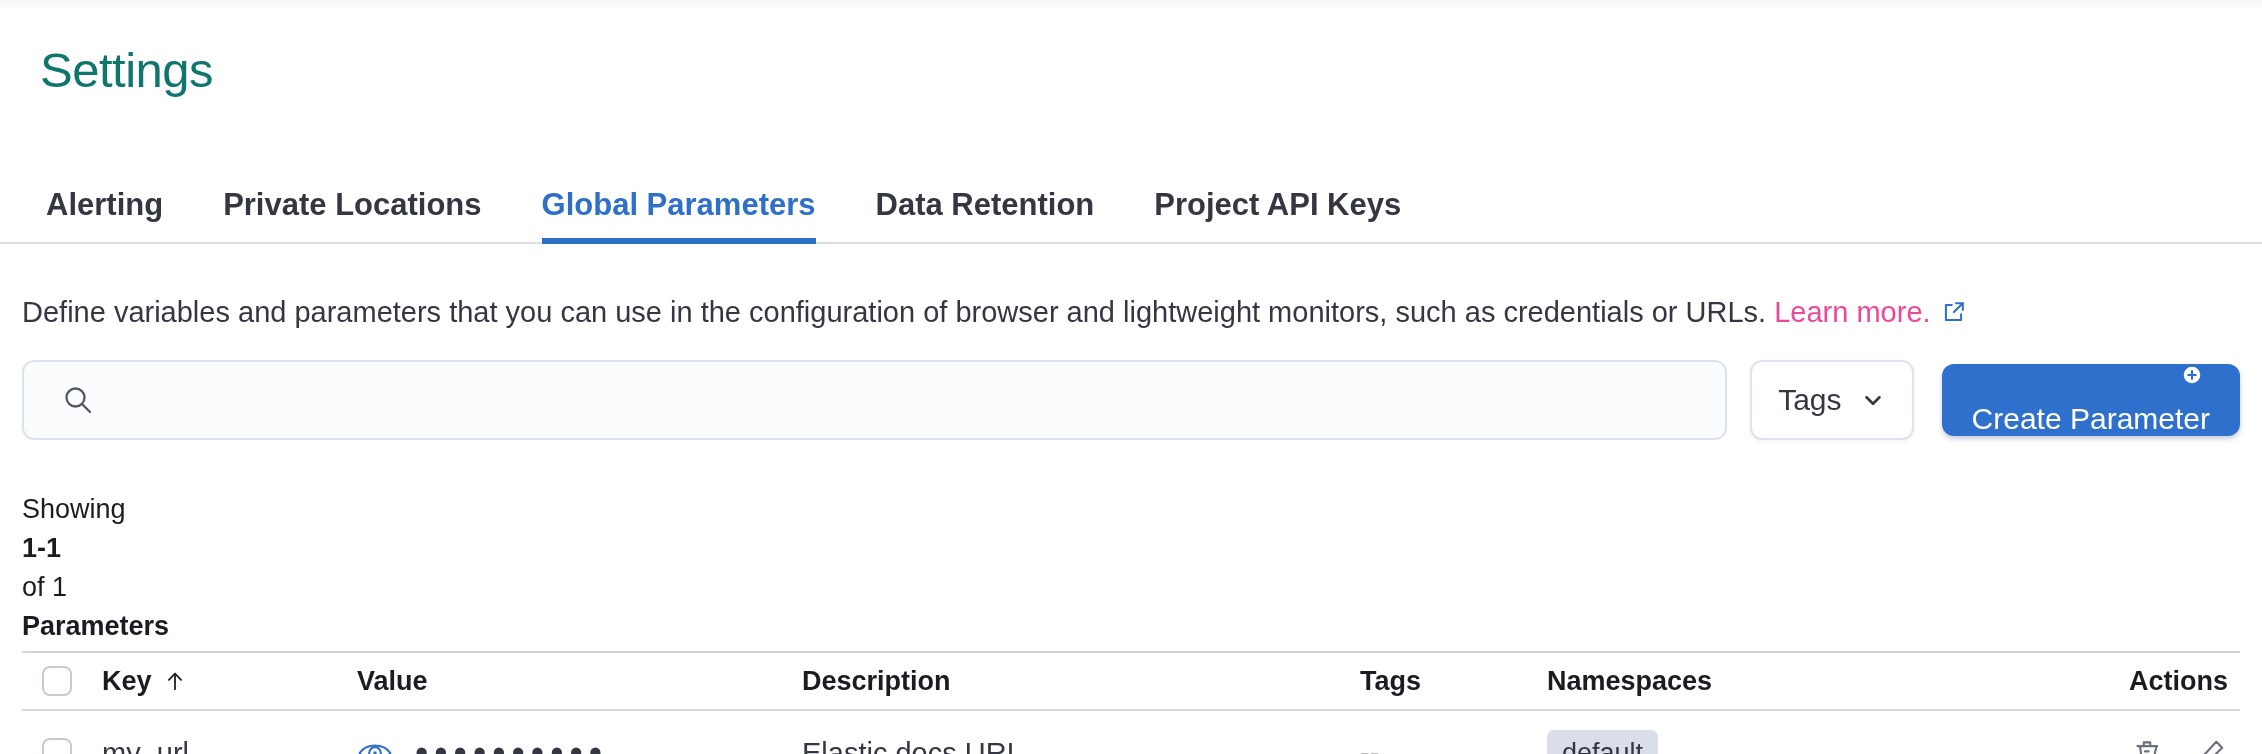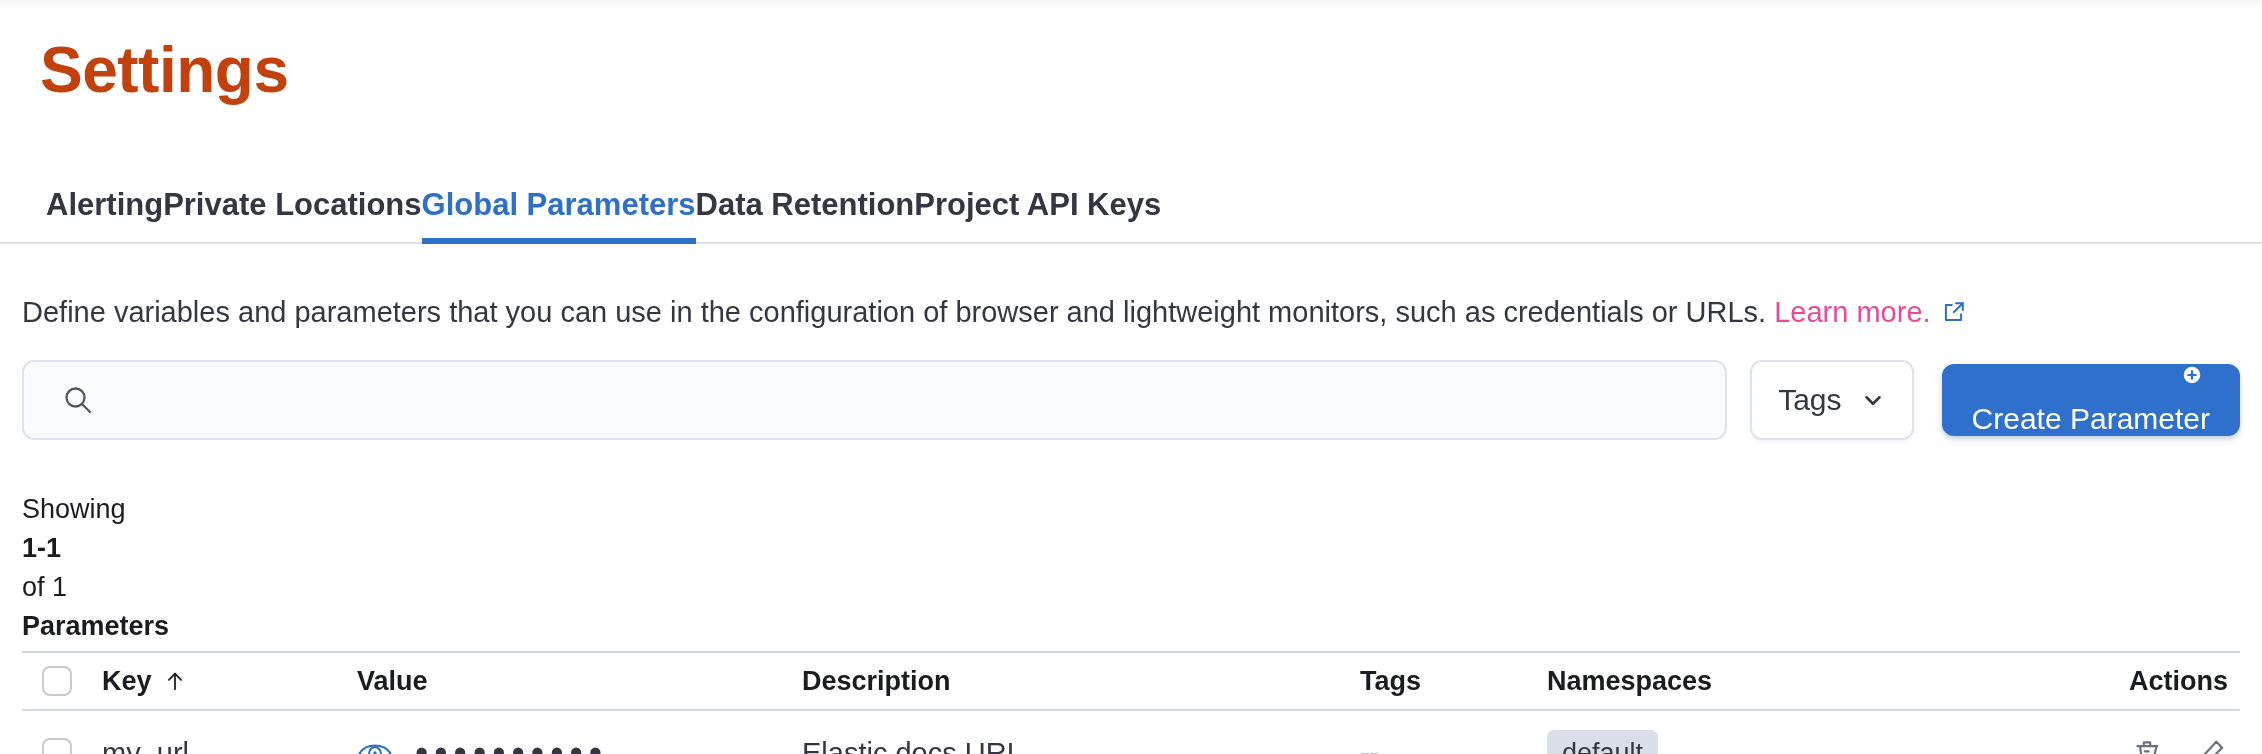--- a/index.html
+++ b/index.html
@@ -6,27 +6,27 @@
   html,body { background:#fff; }
   body {
     width:2262px; height:754px; overflow:hidden;
     font-family:"Liberation Sans","DejaVu Sans",sans-serif;
     color:#343741;
   }
   .top-strip { height:10px; background:linear-gradient(#f5f6f8,#ffffff); }
 
   .page-title {
     margin:22px 0 0 40px;
-    font-size:64px; line-height:76px; font-weight:700;
-    color:#c2410c; letter-spacing:-0.5px;
+    font-size:49px; line-height:76px; font-weight:400;
+    color:#0f766e; letter-spacing:-0.5px;
   }
 
   
   .tabs {
-    display:flex; 
+    display:flex; gap:60px;
     margin-top:81px; padding-left:46px;
     border-bottom:2px solid #d8dde6;
   }
   .tab {
     font-size:31px; line-height:32px; font-weight:700; color:#343741;
     padding-bottom:17px; border-bottom:6px solid transparent;
     margin-bottom:-2px; cursor:pointer; white-space:nowrap;
   }
   .tab.active { color:#2e6fc8; border-bottom-color:#2e6fc8; }
 

